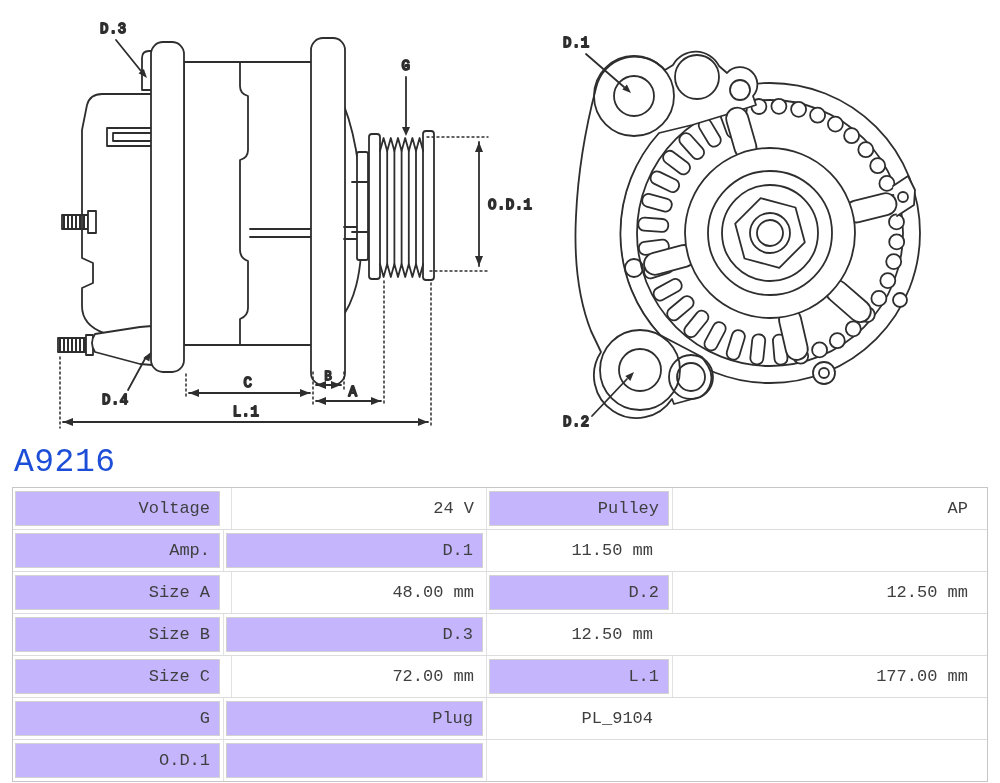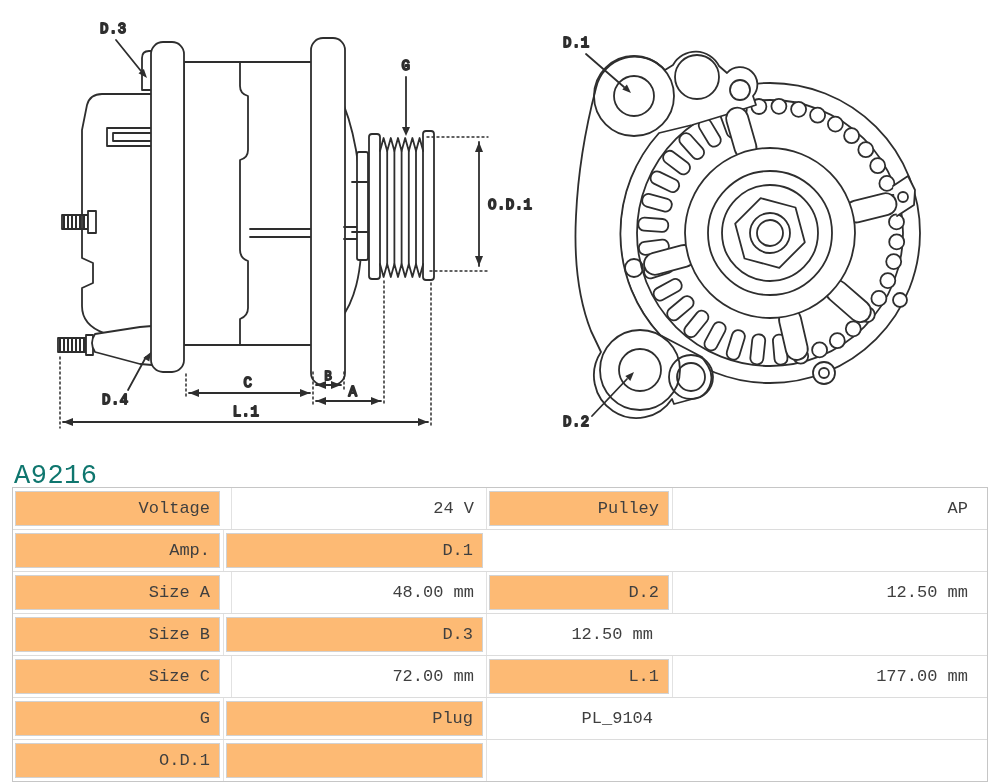--- a/index.html
+++ b/index.html
@@ -1,33 +1,33 @@
 <!DOCTYPE html>
 <html><head>
 <meta charset="utf-8">
 <style>
   html,body{margin:0;padding:0;background:#ffffff;}
   #page{position:relative;width:1000px;height:783px;background:#fff;overflow:hidden;
         font-family:Liberation Mono, monospace;}
   #drawing{position:absolute;left:0;top:0;}
   .dim-label{font-size:14px;fill:#333;letter-spacing:.5px;}
   .dim-label-sm{font-size:12px;fill:#333;}
-  #part-number{position:absolute;left:14px;top:461px;font-size:27px;letter-spacing:.5px;
-               color:#0f766e;font-weight:400;}
+  #part-number{position:absolute;left:14px;top:444px;font-size:33px;letter-spacing:.5px;
+               color:#1d4ed8;font-weight:400;}
   
   #spec-table{position:absolute;left:12px;top:487px;width:974px;
               border:1px solid #c6c6c6;background:#fff;}
   .trow{display:grid;grid-template-columns:210px 263px 186px 1fr;height:41px;
         border-bottom:1px solid #dcdcdc;}
   .trow:last-child{border-bottom:none;}
   .cell{display:flex;align-items:center;justify-content:flex-end;
         font-size:17px;color:#3f3f3f;}
   .cell.c2,.cell.c3,.cell.c4{border-left:1px solid #e2e2e2;}
   .chipwrap{display:flex;width:100%;height:100%;padding:3px 3px 3px 2px;box-sizing:border-box;}
-  .chip{flex:1;background:#fdba74;border:1px solid #d2d2d2;display:flex;align-items:center;
+  .chip{flex:1;background:#c4b5fd;border:1px solid #d2d2d2;display:flex;align-items:center;
         justify-content:flex-end;padding-right:9px;font-size:17px;color:#3f3f3f;box-sizing:border-box;}
   .val1{padding-right:12px;margin-left:8px;}
   .val2{padding-right:19px;}
 </style>
 </head>
 <body>
 
 <div id="page">
 
   <svg id="drawing" width="1000" height="452" viewBox="0 0 1000 452" fill="none" stroke="#2e2e2e" stroke-width="1.8" stroke-linecap="round" stroke-linejoin="round">
@@ -230,20 +230,21 @@
       <div class="cell c1">
           <div class="chipwrap">
             <div class="chip">Amp.</div>
           </div>
         </div>
       <div class="cell c3">
           <div class="chipwrap">
             <div class="chip">D.1</div>
           </div>
         </div>
+      <div class="cell c4 val2">11.50 mm</div>
     </div>
     <div class="trow">
       <div class="cell c1">
           <div class="chipwrap">
             <div class="chip">Size A</div>
           </div>
         </div>
       <div class="cell c2 val1">48.00 mm</div>
       <div class="cell c3">
           <div class="chipwrap">

